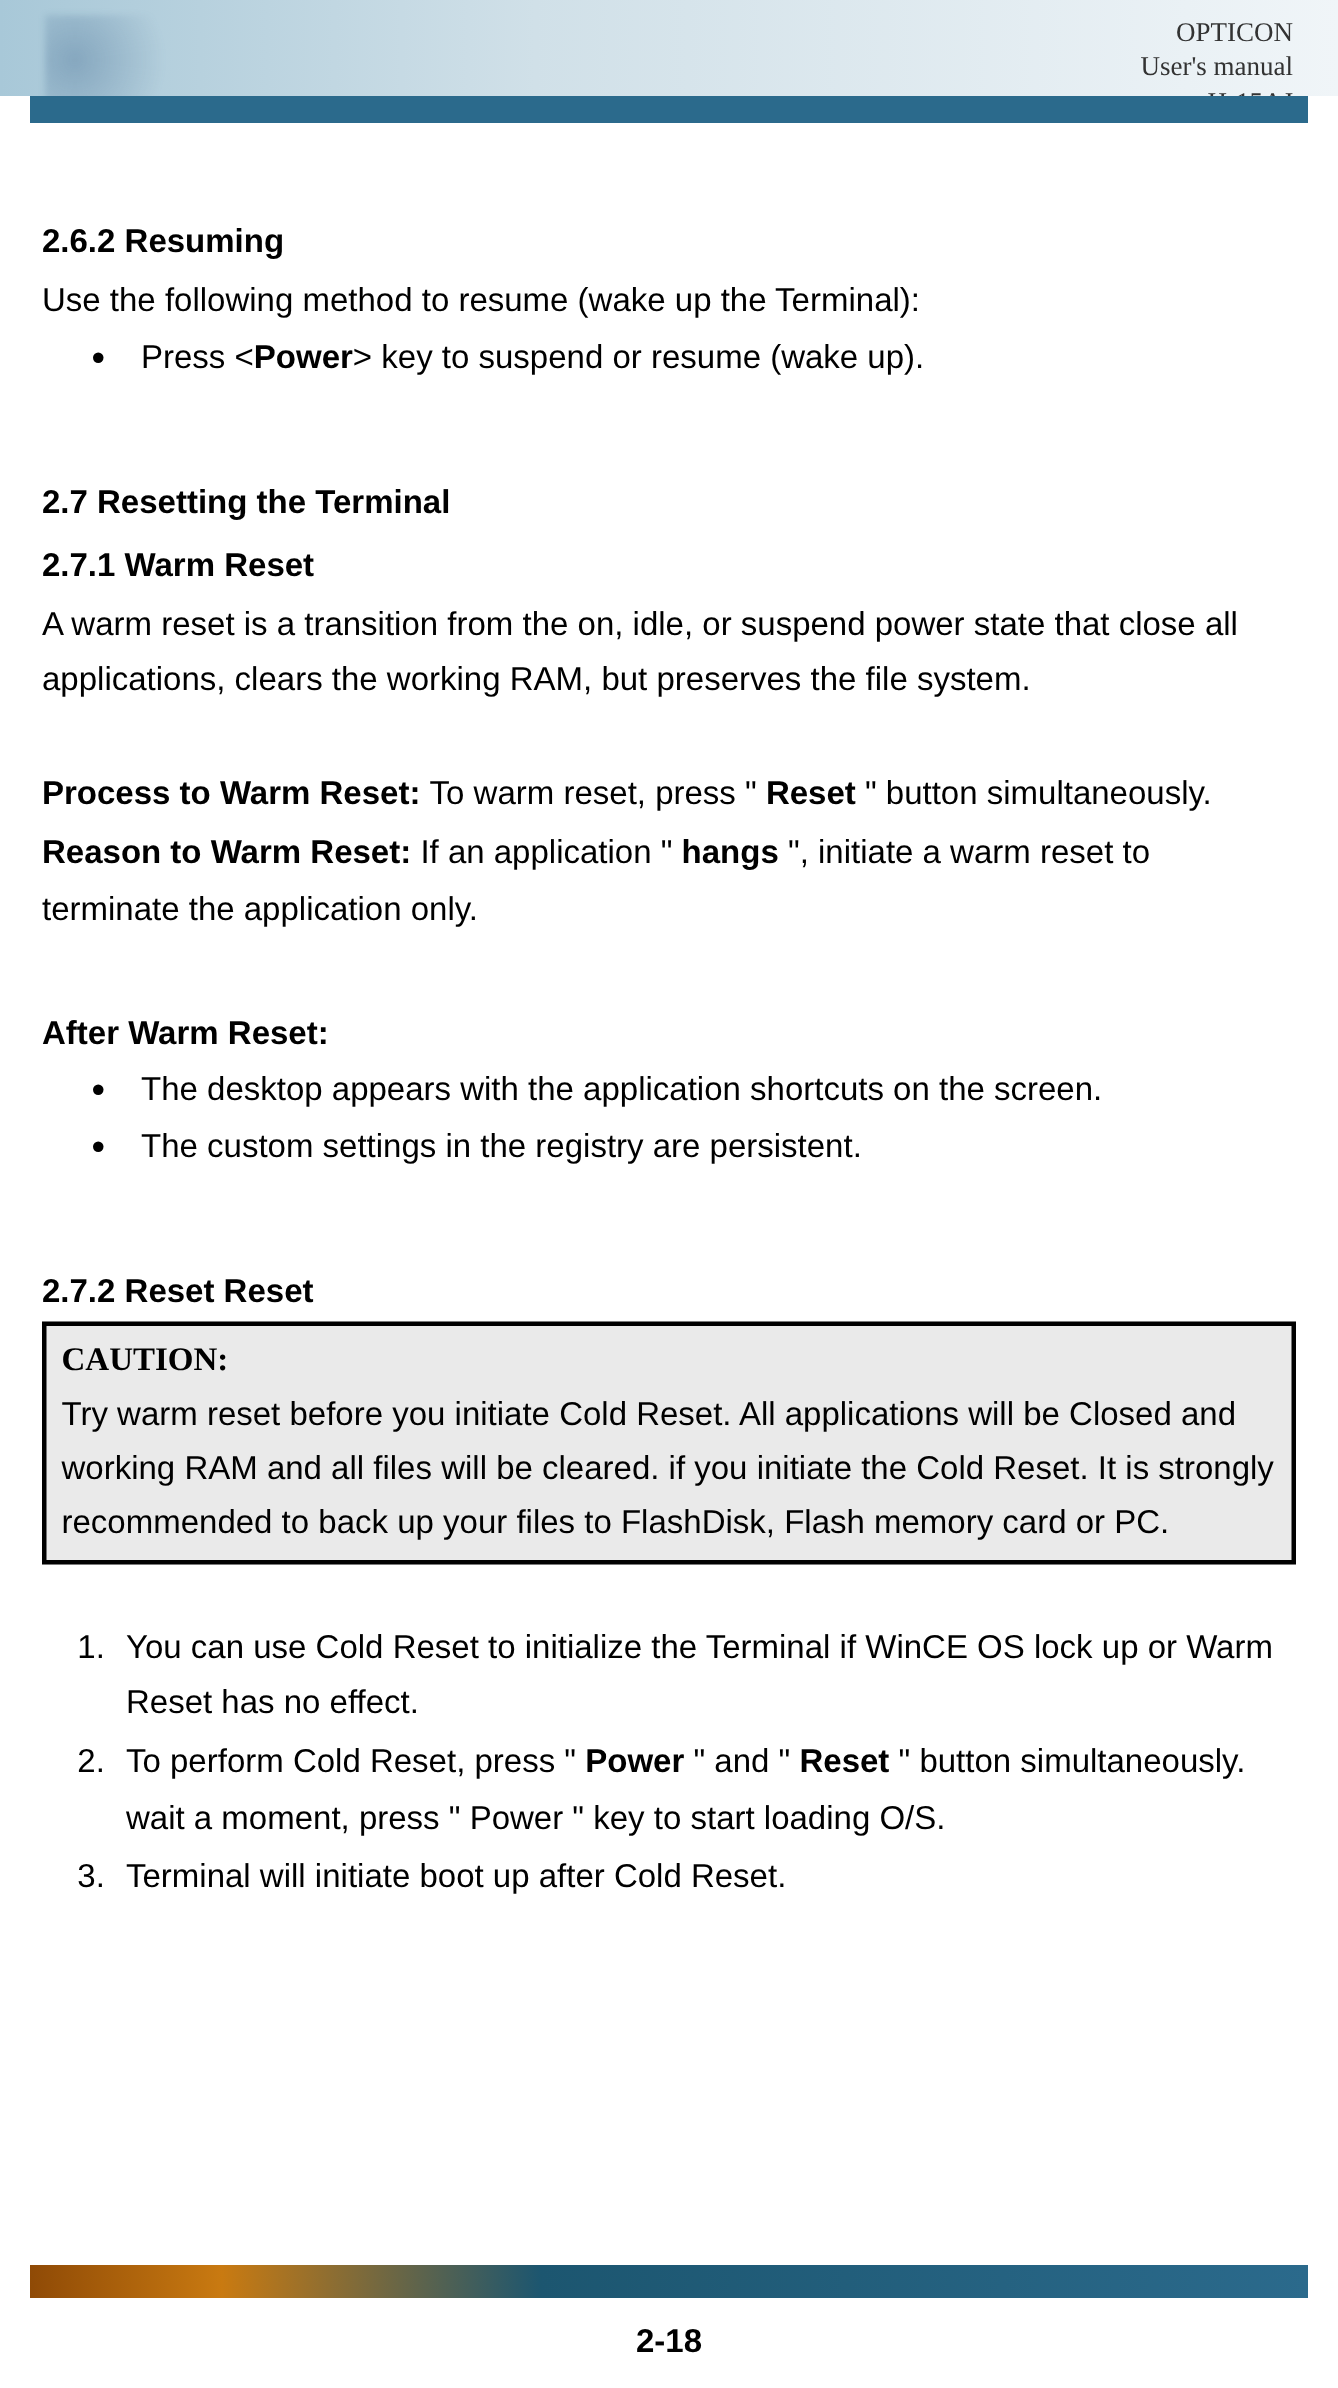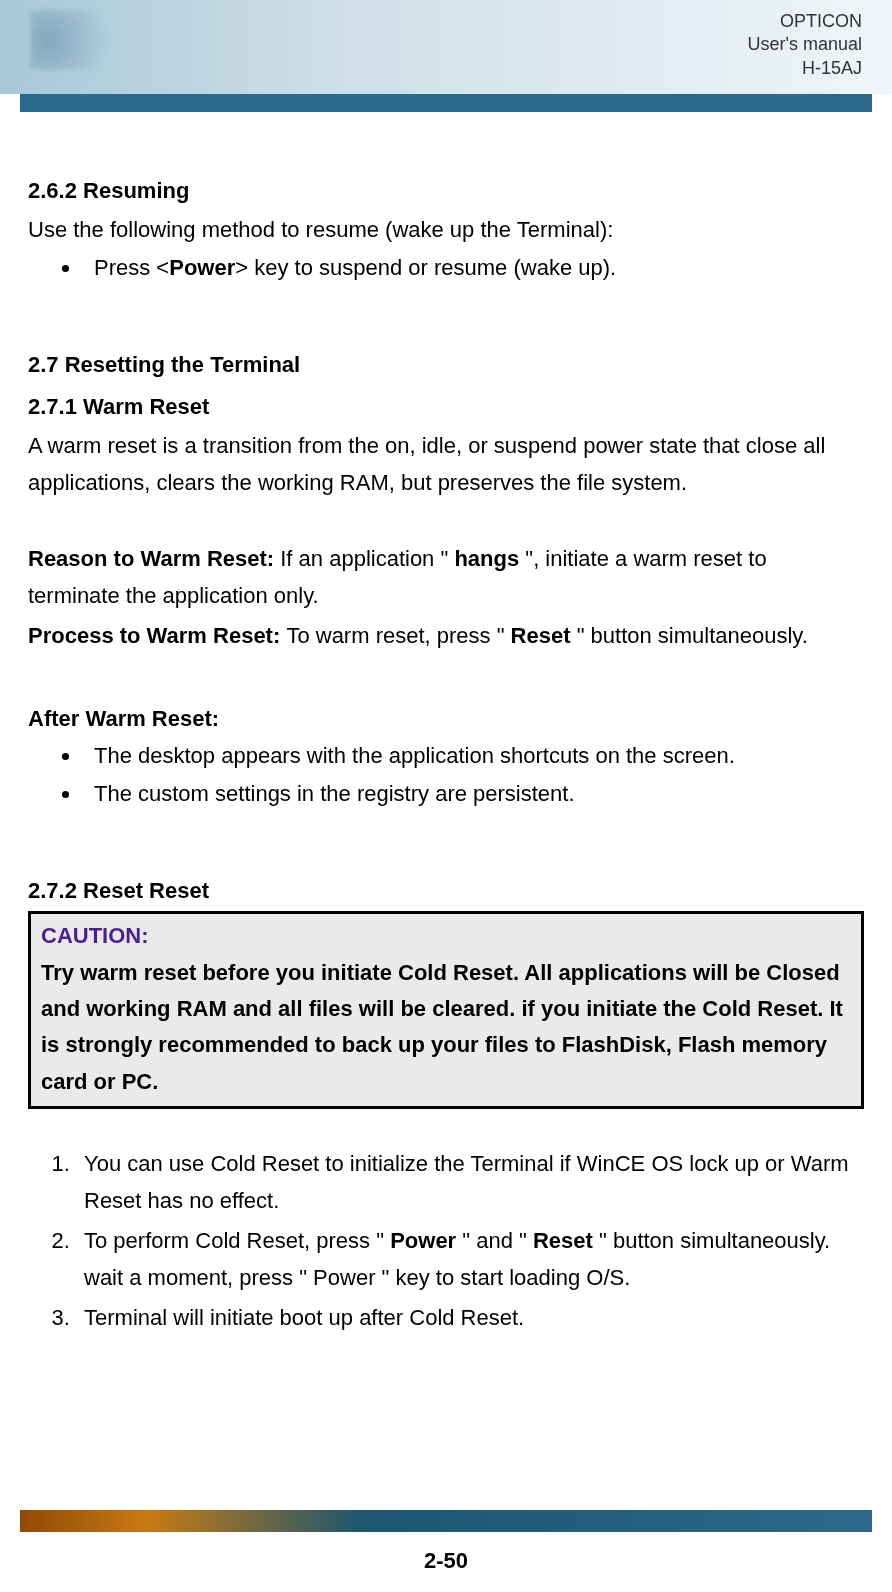--- a/index.html
+++ b/index.html
@@ -9,24 +9,25 @@
   }
   body {
     width: 892px;
     height: 1592px;
     font-family: Arial, Helvetica, sans-serif;
     background: #fff;
     position: relative;
   }
   .header-banner {
     width: 100%;
-    height: 94px;
+    height: 64px;
     background: linear-gradient(to right, #a8c8d8, #d0e0e8 40%, #f0f5f8);
     position: relative;
     overflow: hidden;
+    font-family: Liberation Serif, serif;
   }
   .header-banner::before {
     content: "";
     position: absolute;
     top: 10px;
     left: 30px;
     width: 100px;
     height: 60px;
     background: radial-gradient(circle at 20% 50%, rgba(60, 100, 140, 0.35), transparent 70%);
     filter: blur(2px);
@@ -82,25 +83,26 @@
   .spacer-med { height: 36px; }
   .spacer-large { height: 50px; }
   .caution-box {
     border: 3px solid #000;
     background: #eaeaea;
     padding: 4px 10px 6px 10px;
     margin-top: 2px;
     line-height: 1.65;
   }
   .caution-label {
-    color: #4c1d95;
+    color: #000000;
     font-weight: bold;
+    font-family: Liberation Serif, serif;
   }
   .caution-text {
-    font-weight: bold;
+    font-weight: normal;
   }
   .bold {
     font-weight: bold;
   }
   .footer-bar {
     position: absolute;
     bottom: 60px;
     left: 20px;
     width: calc(100% - 40px);
     height: 22px;
@@ -140,25 +142,25 @@
   <div class="spacer-large"></div>
 
   <div class="section-heading">2.7 Resetting the Terminal</div>
 
   <div class="section-heading" style="margin-top:4px;">2.7.1 Warm Reset</div>
   <div class="body-text">A warm reset is a transition from the on, idle, or suspend power state that close all applications, clears the working RAM, but preserves the file system.</div>
 
   <div class="spacer-med"></div>
 
   <div class="body-text">
-    <span class="bold">Reason to Warm Reset: </span><span>If an application " </span><span class="bold">hangs</span><span> ", initiate a warm reset to terminate the application only.</span>
+    <span class="bold">Process to Warm Reset: </span><span>To warm reset, press " </span><span class="bold">Reset</span><span> " button simultaneously.</span>
   </div>
 
   <div class="body-text">
-    <span class="bold">Process to Warm Reset: </span><span>To warm reset, press " </span><span class="bold">Reset</span><span> " button simultaneously.</span>
+    <span class="bold">Reason to Warm Reset: </span><span>If an application " </span><span class="bold">hangs</span><span> ", initiate a warm reset to terminate the application only.</span>
   </div>
 
   <div class="spacer-med"></div>
 
   <div class="section-heading">After Warm Reset:</div>
   <ul class="bullet-list">
     <li>The desktop appears with the application shortcuts on the screen.</li>
     <li>The custom settings in the registry are persistent.</li>
   </ul>
 
@@ -177,13 +179,13 @@
     <li>You can use Cold Reset to initialize the Terminal if WinCE OS lock up or Warm Reset has no effect.</li>
     <li>
       <span>To perform Cold Reset, press " </span><span class="bold">Power</span><span> " and " </span><span class="bold">Reset</span><span> " button simultaneously. wait a moment, press " Power " key to start loading O/S.</span>
     </li>
     <li>Terminal will initiate boot up after Cold Reset.</li>
   </ol>
 
 </div>
 
 <div class="footer-bar"></div>
-<div class="page-number">2-50</div>
+<div class="page-number">2-18</div>
 
 </body></html>

